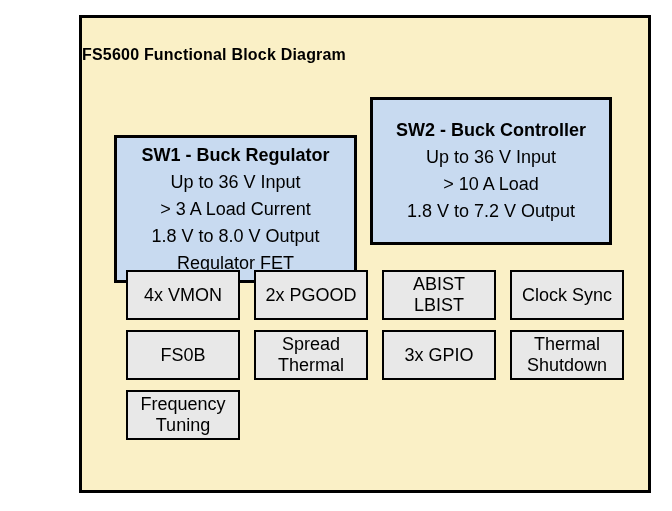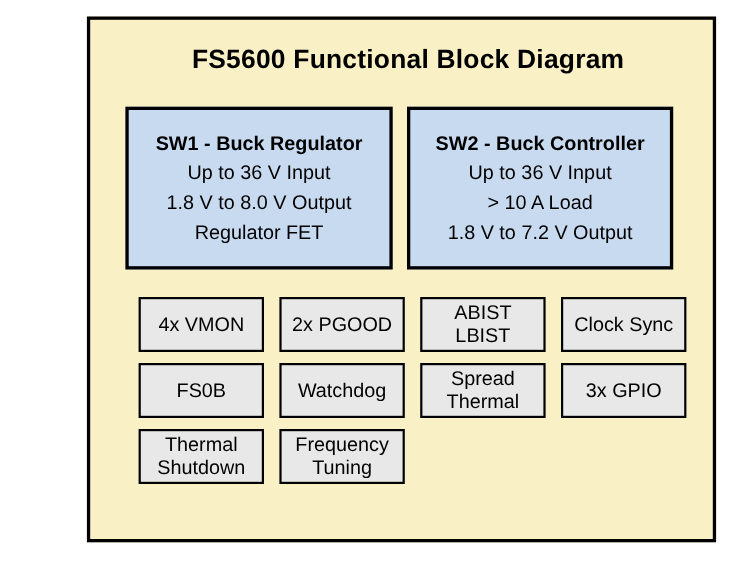--- a/index.html
+++ b/index.html
@@ -24,43 +24,42 @@
     height: 478px;
     box-sizing: border-box;
     background: #faf0c6;
     border: 3px solid #000000;
   }
   .diagram-title {
     position: absolute;
     top: 25px;
     left: 0;
     right: 0;
-    text-align: center;
-    font-size: 24px;
+    text-align: left;
+    font-size: 16px;
     font-weight: bold;
     line-height: 24px;
     letter-spacing: 0.2px;
-    padding-left: 12px;
   }
   .reg-box {
     position: absolute;
     top: 79px;
     height: 148px;
     box-sizing: border-box;
     background: #c8daf0;
     border: 3px solid #000000;
     display: flex;
     flex-direction: column;
     justify-content: center;
     align-items: center;
     text-align: center;
     font-size: 18px;
     line-height: 27px;
   }
-  .reg-box.sw1 { left: 32px;  width: 243px; }
+  .reg-box.sw1 { left: 32px;  width: 243px; margin-top: 38px; }
   .reg-box.sw2 { left: 288px; width: 242px; }
   .reg-title { font-weight: bold; }
   .feature-grid {
     position: absolute;
     left: 44px;
     top: 252px;
     width: 498px;
     display: grid;
     grid-template-columns: repeat(4, 114px);
     grid-auto-rows: 50px;
@@ -85,39 +84,39 @@
 <body>
 
 <div class="canvas">
   <div class="panel">
 
     <div class="diagram-title">FS5600 Functional Block Diagram</div>
 
     <div class="reg-box sw1">
       <div class="reg-title">SW1 - Buck Regulator</div>
       <div class="reg-line">Up to 36 V Input</div>
+      <div class="reg-line">&gt; 3 A Load Current</div>
       <div class="reg-line">1.8 V to 8.0 V Output</div>
       <div class="reg-line">Regulator FET</div>
     </div>
 
     <div class="reg-box sw2">
       <div class="reg-title">SW2 - Buck Controller</div>
       <div class="reg-line">Up to 36 V Input</div>
       <div class="reg-line">&gt; 10 A Load</div>
       <div class="reg-line">1.8 V to 7.2 V Output</div>
     </div>
 
     <div class="feature-grid">
       <div class="feature-cell">4x VMON</div>
       <div class="feature-cell">2x PGOOD</div>
       <div class="feature-cell">ABIST
 LBIST</div>
       <div class="feature-cell">Clock Sync</div>
       <div class="feature-cell">FS0B</div>
-      <div class="feature-cell">Watchdog</div>
       <div class="feature-cell">Spread
 Thermal</div>
       <div class="feature-cell">3x GPIO</div>
       <div class="feature-cell">Thermal
 Shutdown</div>
       <div class="feature-cell">Frequency
 Tuning</div>
     </div>
 
   </div>

